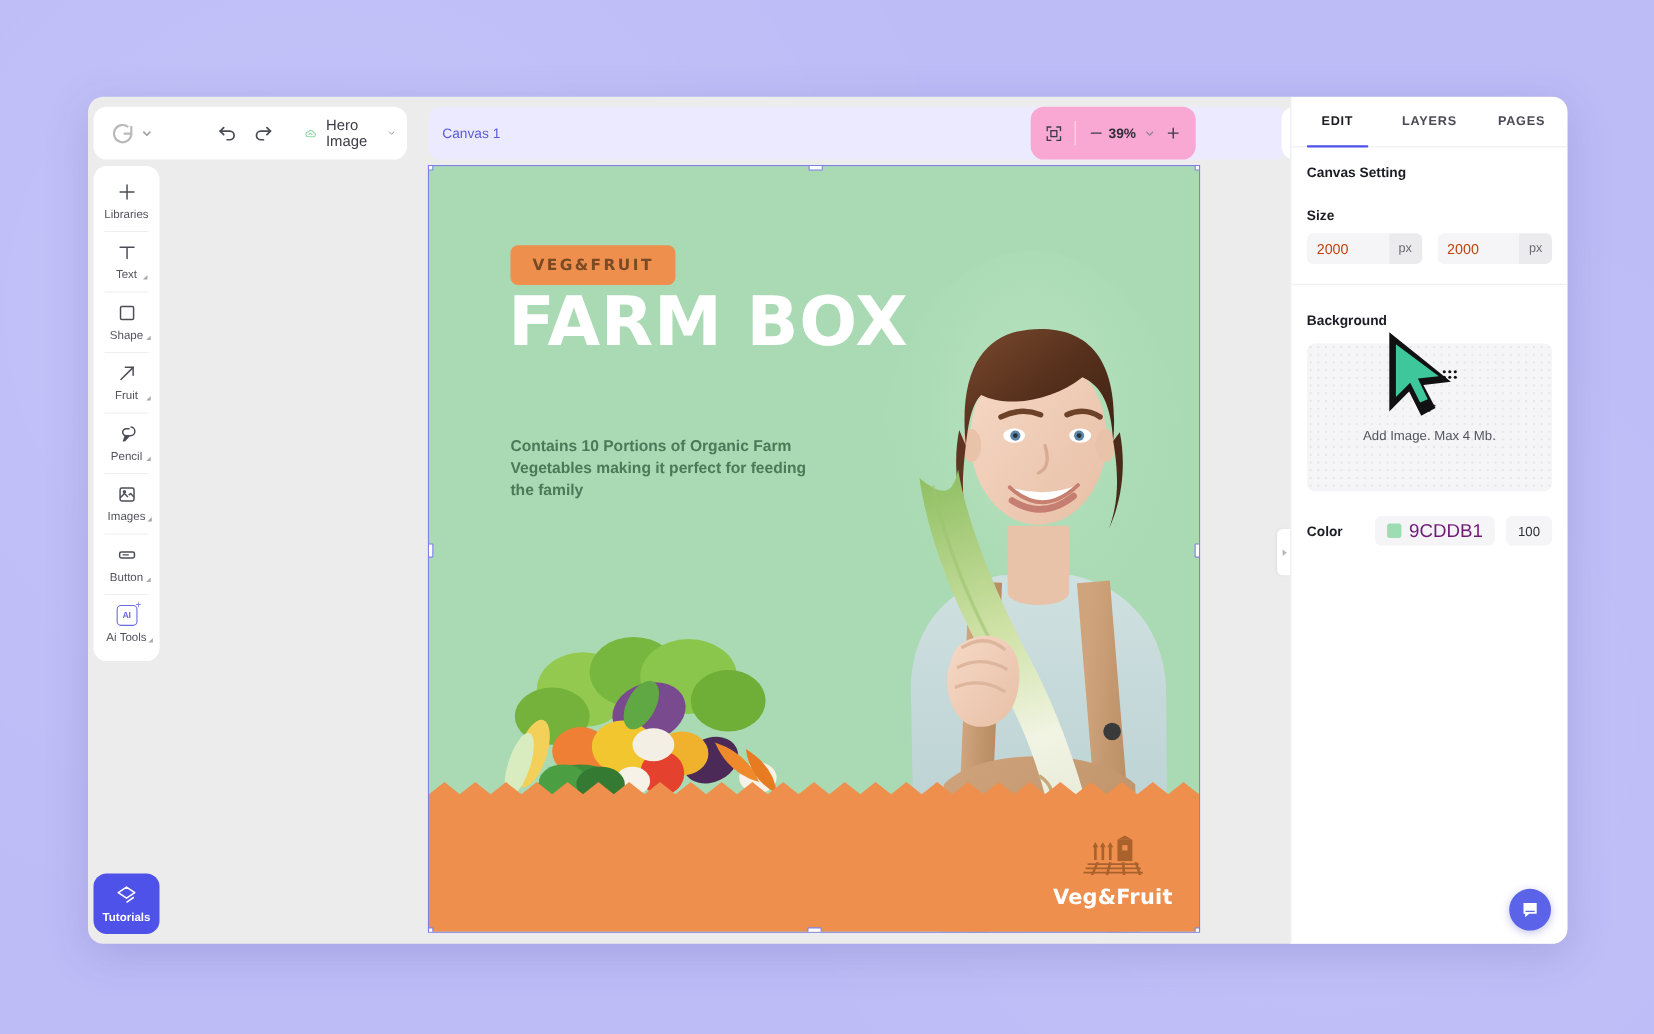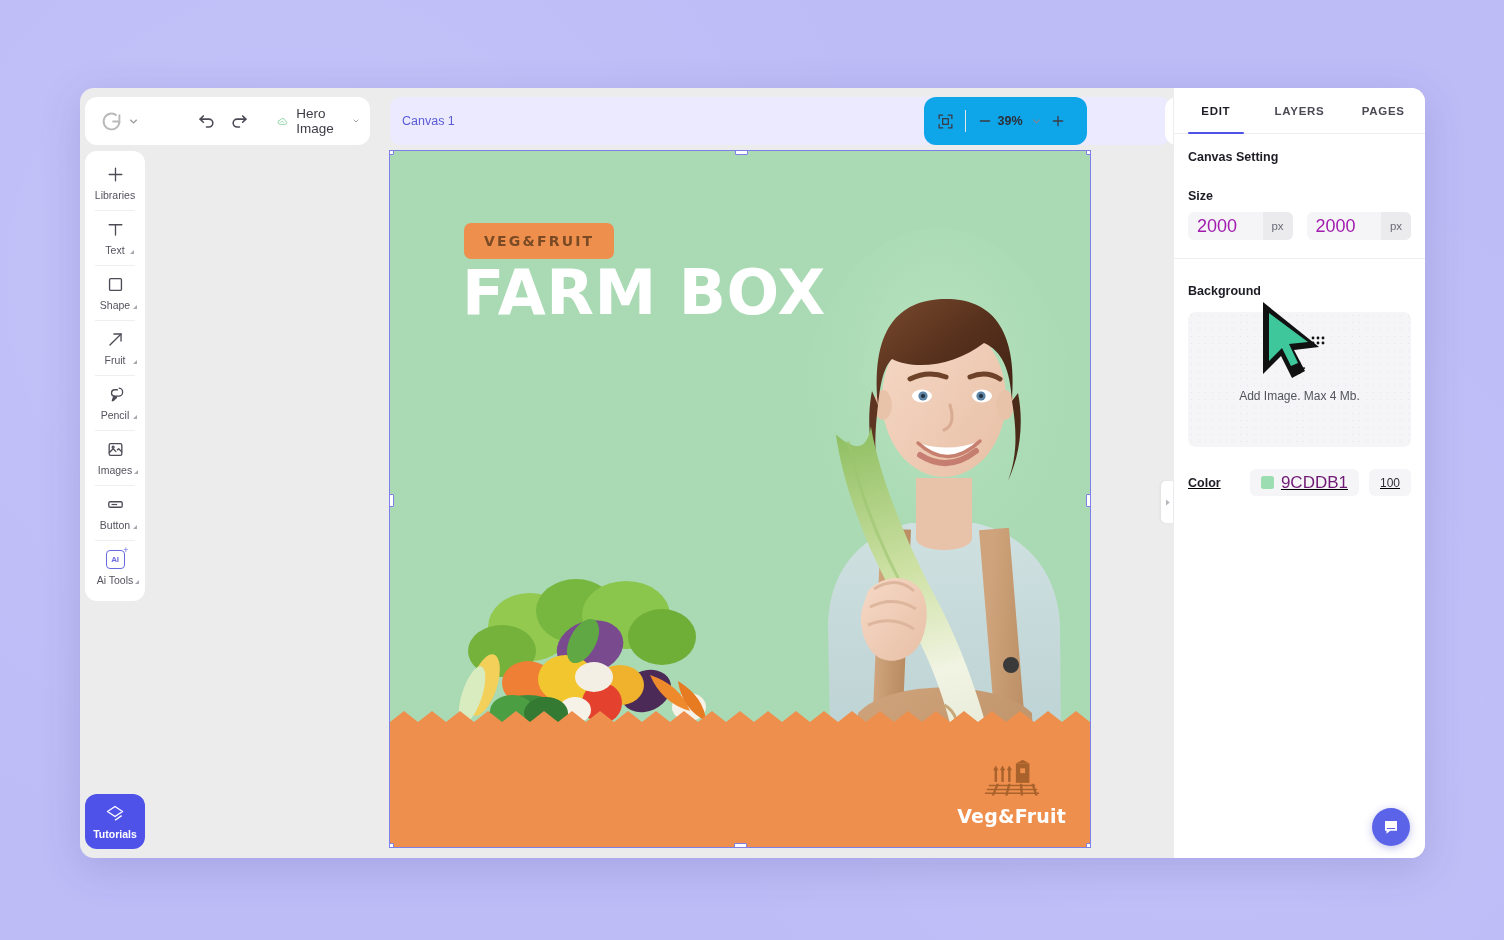--- a/index.html
+++ b/index.html
@@ -57,22 +57,22 @@
     position: absolute; left: 310px; top: 9px;
     height: 48px; min-width: 780px;
     background: #eceaff; border-radius: 10px;
     display:flex; align-items:center; padding-left: 12px;
   }
   .canvas-tab-label { font-size: 12.5px; color:#5b5bd6; font-weight:500; }
 
   
   .zoom-pill {
     position:absolute; right: 338px; top: 9px;
-    height: 48px; width: 163px;
-    background:#0ea5e9; border-radius:12px;
+    height: 48px; width: 150px;
+    background:#f9a8d4; border-radius:12px;
     display:flex; align-items:center; gap:0; padding: 0 13px;
   }
   .fit-ico { width:17px; height:17px; color:#3c3c46; cursor:pointer; }
   .zoom-div { width:1px; height:22px; background:#e6e6e6; margin: 0 11px; }
   .zm-minus, .zm-plus { width:16px; height:16px; color:#3c3c46; cursor:pointer; }
   .zoom-val { font-size:12.5px; color:#2f2f38; font-weight:600; width:34px; text-align:center; }
   .zoom-chev { width:11px; height:11px; color:#86868f; margin: 0 8px 0 4px; cursor:pointer;}
 
   
   .action-pill {
@@ -229,21 +229,21 @@
   .props-body { padding: 16px 14px 0; }
   .sec-title { font-size:12.5px; font-weight:700; color:#1c1c25; }
   .field-label { font-size:12.5px; font-weight:700; color:#1c1c25; margin-top:25px; margin-bottom:9px; }
   .size-row { display:flex; gap:14px; }
   .size-input {
     flex:1; height:28px; background:#f5f5f7; border-radius:6px;
     display:flex; align-items:center; overflow:hidden;
   }
   .size-input input {
     flex:1; border:none; background:transparent; outline:none;
-    font-size:18px; color:#a21caf; padding-left:9px;
+    font-size:13px; color:#c2410c; padding-left:9px;
     font-family:inherit; width:100%;
   }
   .size-unit {
     width:30px; height:100%; background:#ebebee;
     display:flex; align-items:center; justify-content:center;
     font-size:11.5px; color:#6a6a76;
   }
   .browse-btn {
     margin-top:11px; width:100%; height:28px;
     border:1px solid #bdbdf2; border-radius:6px; background:#fff;
@@ -255,21 +255,21 @@
   .dropzone {
     margin-top:14px; width:100%; height:135px;
     background:#f5f5f7; border-radius:8px;
     display:flex; flex-direction:column; align-items:center; justify-content:center; gap:9px;
     cursor:pointer;
     background-image: radial-gradient(#e5e5ea .9px, transparent .9px);
     background-size: 7px 7px;
   }
   .dz-plus { font-size:23px; color:#3c3c46; line-height:1; font-weight:300;}
   .dz-text { font-size:12px; color:#53535e; }
-  .color-row { display:flex; align-items:center; margin-top:22px; gap:10px;text-decoration:underline; }
+  .color-row { display:flex; align-items:center; margin-top:22px; gap:10px; }
   .color-row .cl { font-size:12.5px; font-weight:700; color:#1c1c25; flex:1; }
   .hex-chip {
     height:27px; background:#f5f5f7; border-radius:6px;
     display:flex; align-items:center; gap:7px; padding: 0 11px; cursor:pointer;
   }
   .swatch { width:13px; height:13px; border-radius:2.5px; background:#9CDDB1; }
   .hex-val { font-size:17px; color:#701a75; }
   .alpha-chip {
     height:27px; width:42px; background:#f5f5f7; border-radius:6px;
     display:flex; align-items:center; justify-content:center;
@@ -461,20 +461,21 @@
 
   <div class="artboard-wrap">
     <div class="artboard">
 
       <div class="veg-badge">VEG&amp;FRUIT</div>
 
       <div class="headline">
         <div>FARM BOX</div>
       </div>
 
+      <div class="subcopy">Contains 10 Portions of Organic Farm Vegetables making it perfect for feeding the family</div>
 
       <svg class="woman" viewBox="0 0 330 654" preserveAspectRatio="xMidYMax meet">
         <defs>
           <linearGradient id="skin" x1="0" y1="0" x2="1" y2="1">
             <stop offset="0" stop-color="#f6d9c6"></stop>
               <stop offset="1" stop-color="#e8bfa6"></stop>
           </linearGradient>
           <linearGradient id="hair" x1="0" y1="0" x2="1" y2="1">
             <stop offset="0" stop-color="#7a4a2e"></stop>
               <stop offset=".5" stop-color="#56301c"></stop>

